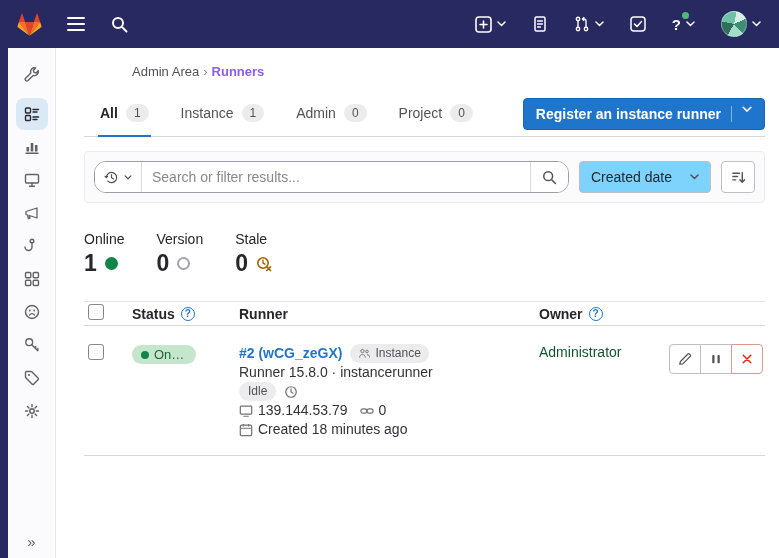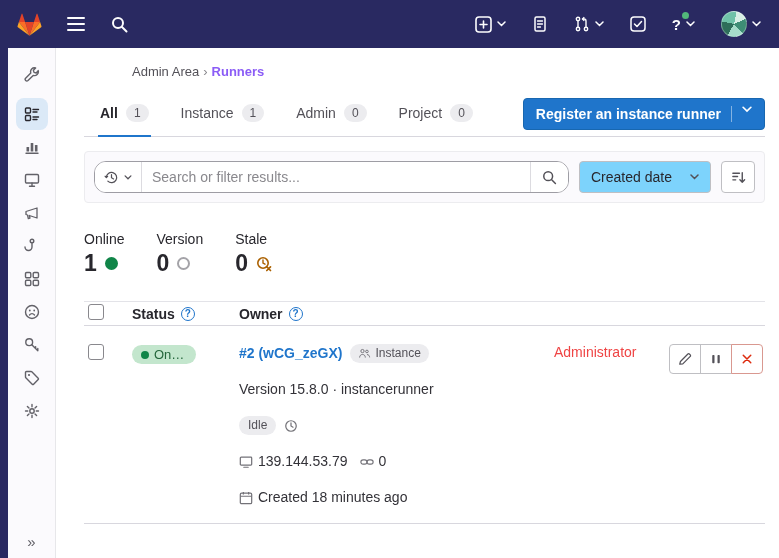--- a/index.html
+++ b/index.html
@@ -70,21 +70,21 @@
   .checkbox{width:16px;height:16px;border:1.5px solid #89888d;border-radius:3px;background:#fff;display:inline-block;cursor:pointer;margin-left:4px;}
   .help-q{display:inline-flex;width:14px;height:14px;border-radius:50%;border:1px solid #1f75cb;color:#1f75cb;
     font-size:10px;font-weight:700;align-items:center;justify-content:center;cursor:pointer;line-height:1;}
   .trow{padding:18px 0 16px;border-bottom:1px solid #d8d7de;align-items:start;}
 
   .status-badge{display:inline-flex;align-items:center;gap:5px;background:#c3e6cd;color:#24663b;font-size:13px;
     border-radius:10px;padding:2px 9px;max-width:64px;margin-top:1px;}
   .status-badge .sdot{width:8px;height:8px;border-radius:50%;background:#108548;flex:none;}
   .status-badge .stext{overflow:hidden;text-overflow:ellipsis;white-space:nowrap;max-width:34px;}
 
-  .runner-cell{display:flex;flex-direction:column;gap:17px;}
+  .runner-cell{display:flex;flex-direction:column;gap:0;}
   .rline{display:flex;align-items:center;gap:8px;line-height:19px;color:#333238;}
   .runner-link{color:#1f75cb;font-weight:700;text-decoration:none;cursor:pointer;}
   .type-badge{display:inline-flex;align-items:center;gap:4px;background:#ececef;color:#535158;font-size:12px;border-radius:10px;padding:2px 8px;line-height:15px;}
   .state-badge{display:inline-flex;background:#ececef;color:#535158;font-size:12px;border-radius:10px;padding:2px 9px;line-height:15px;}
   .mini-icon{color:#737278;display:flex;flex:none;}
   .sub{color:#535158;}
 
   .actions{display:flex;justify-content:flex-end;padding-right:2px;}
   .btn-group{display:flex;}
   .act-btn{width:32px;height:30px;background:#fff;border:1px solid #bfbfc3;display:flex;align-items:center;justify-content:center;
@@ -402,20 +402,23 @@
     </div>
 
     <div class="runners-table">
       <div class="thead">
         <div><span class="checkbox"></span></div>
         <div class="th">
           <span>Status</span>
           <span class="help-q">?</span>
         </div>
         <div class="th">
+            <span>Runner</span>
+          </div>
+        <div class="th">
           <span>Owner</span>
           <span class="help-q">?</span>
         </div>
         <div></div>
       </div>
 
       <div class="trow">
         <div><span class="checkbox"></span></div>
 
         <div>
@@ -434,21 +437,21 @@
                     <circle cx="5.5" cy="5" r="2" fill="none" stroke="currentColor" stroke-width="1.2"></circle>
                     <path d="M2 12.5c0-2 1.6-3.3 3.5-3.3S9 10.5 9 12.5" fill="none" stroke="currentColor" stroke-width="1.2" stroke-linecap="round"></path>
                     <circle cx="11" cy="5.5" r="1.6" fill="none" stroke="currentColor" stroke-width="1.2"></circle>
                     <path d="M11.5 9.3c1.7.2 2.8 1.4 2.8 3" fill="none" stroke="currentColor" stroke-width="1.2" stroke-linecap="round"></path>
                   </svg>
               </span>
               <span>Instance</span>
             </span>
           </div>
           <div class="rline">
-            <span>Version 15.8.0 · instancerunner</span>
+            <span>Runner 15.8.0 · instancerunner</span>
           </div>
           <div class="rline">
             <span class="state-badge">Idle</span>
             <span class="mini-icon">
               <svg viewBox="0 0 16 16" width="14" height="14">
                   <circle cx="8" cy="8" r="6" fill="none" stroke="currentColor" stroke-width="1.4"></circle>
                   <path d="M8 4.5V8l2.3 1.4" fill="none" stroke="currentColor" stroke-width="1.4" stroke-linecap="round"></path>
                 </svg>
             </span>
           </div>
@@ -473,21 +476,21 @@
               <svg viewBox="0 0 16 16" width="14" height="14">
                   <rect x="1.5" y="2.5" width="13" height="12" rx="1.5" fill="none" stroke="currentColor" stroke-width="1.4"></rect>
                   <path d="M1.5 6h13M5 1v3M11 1v3" stroke="currentColor" stroke-width="1.4"></path>
                 </svg>
             </span>
             <span style="margin-left:-3px;">Created 18 minutes ago</span>
           </div>
         </div>
 
         <div>
-          <a style="color:#ef4444;text-decoration:none;cursor:pointer;margin-left:15px;">Administrator</a>
+          <a style="color:#14532d;text-decoration:none;cursor:pointer;">Administrator</a>
         </div>
 
         <div class="actions">
           <div class="btn-group">
             <button class="act-btn">
               <span class="sicon">
                 <svg viewBox="0 0 16 16" width="14" height="14">
                     <path d="M2 14l.8-3.2 8.5-8.5a1.2 1.2 0 0 1 1.7 0l1 1a1.2 1.2 0 0 1 0 1.7l-8.5 8.5z" fill="none" stroke="currentColor" stroke-width="1.4" stroke-linejoin="round"></path>
                   </svg>
               </span>

